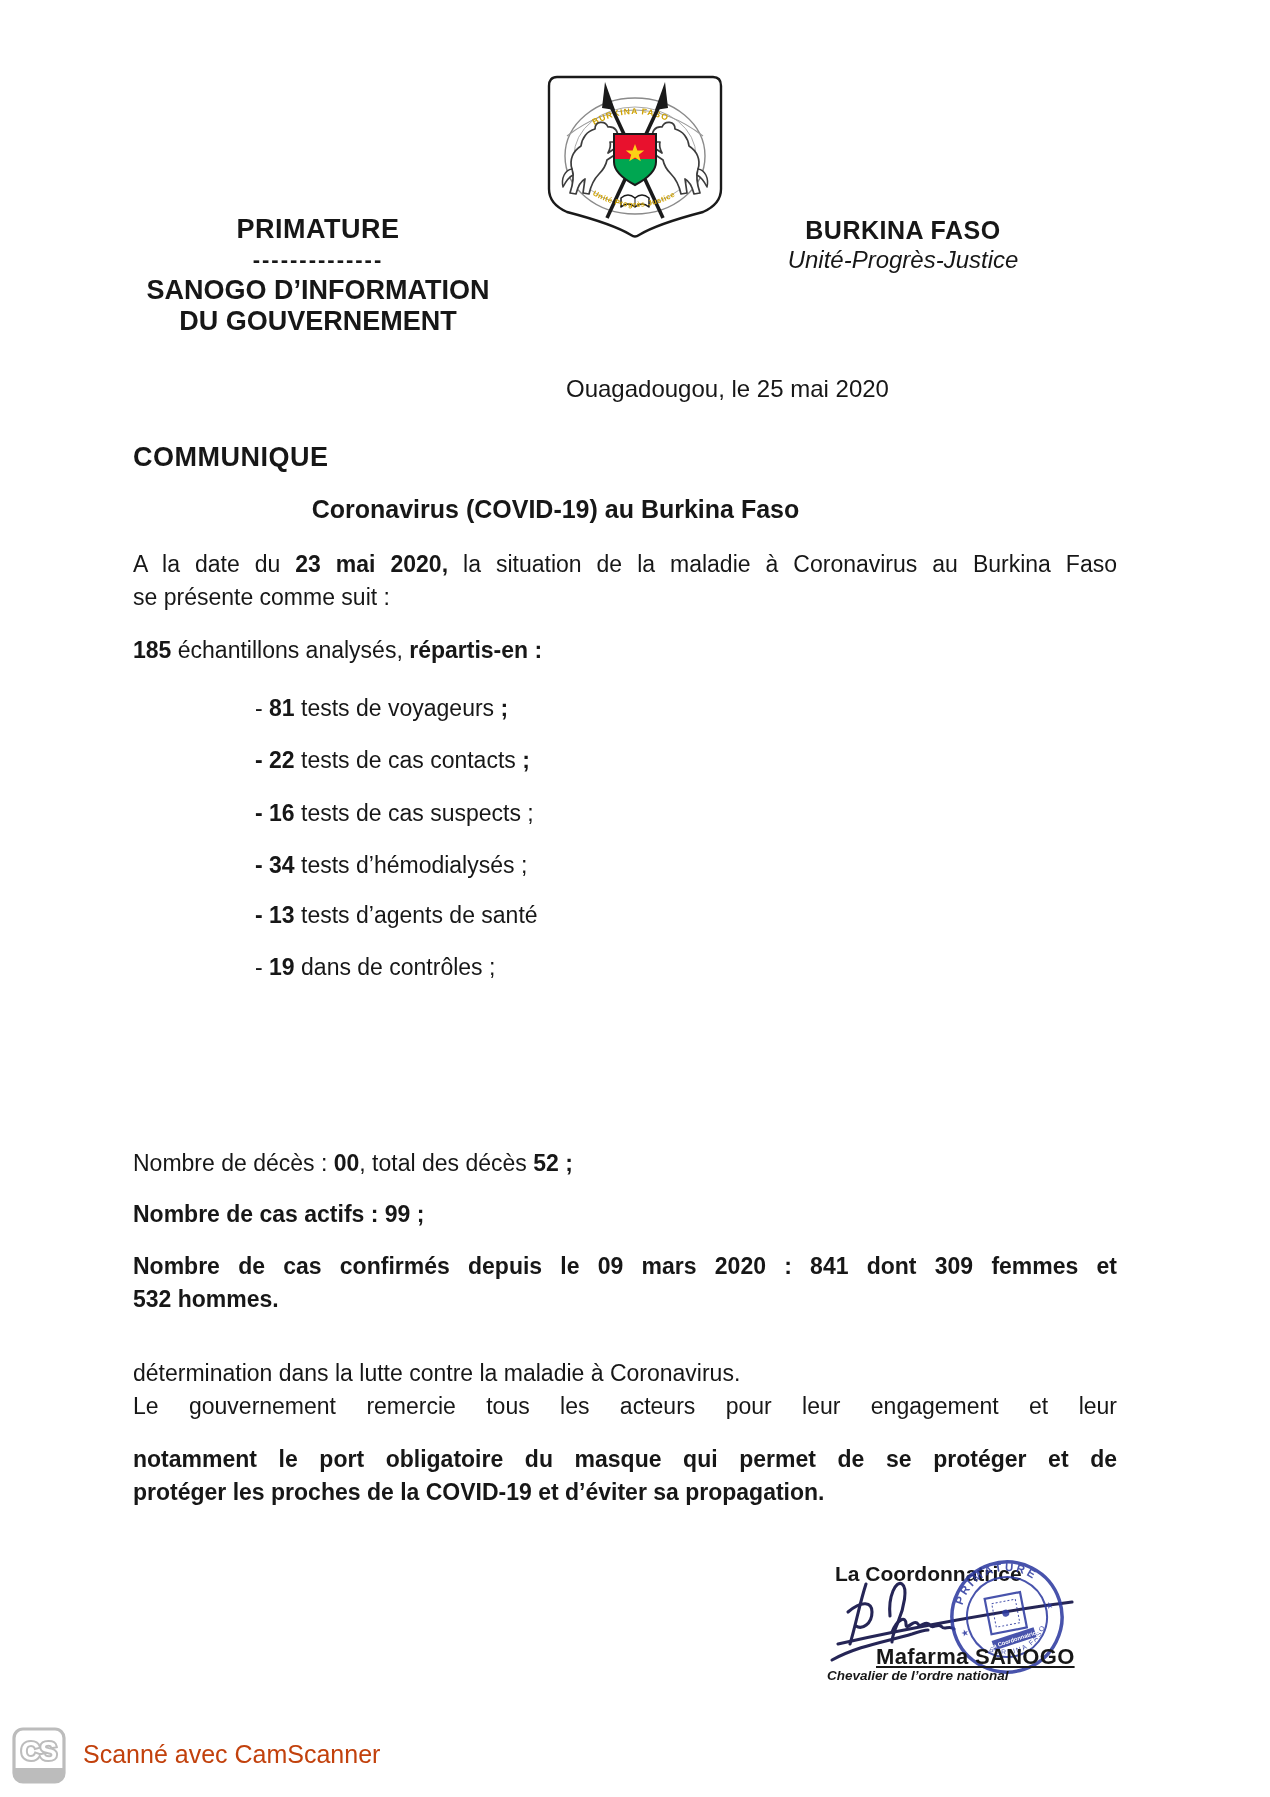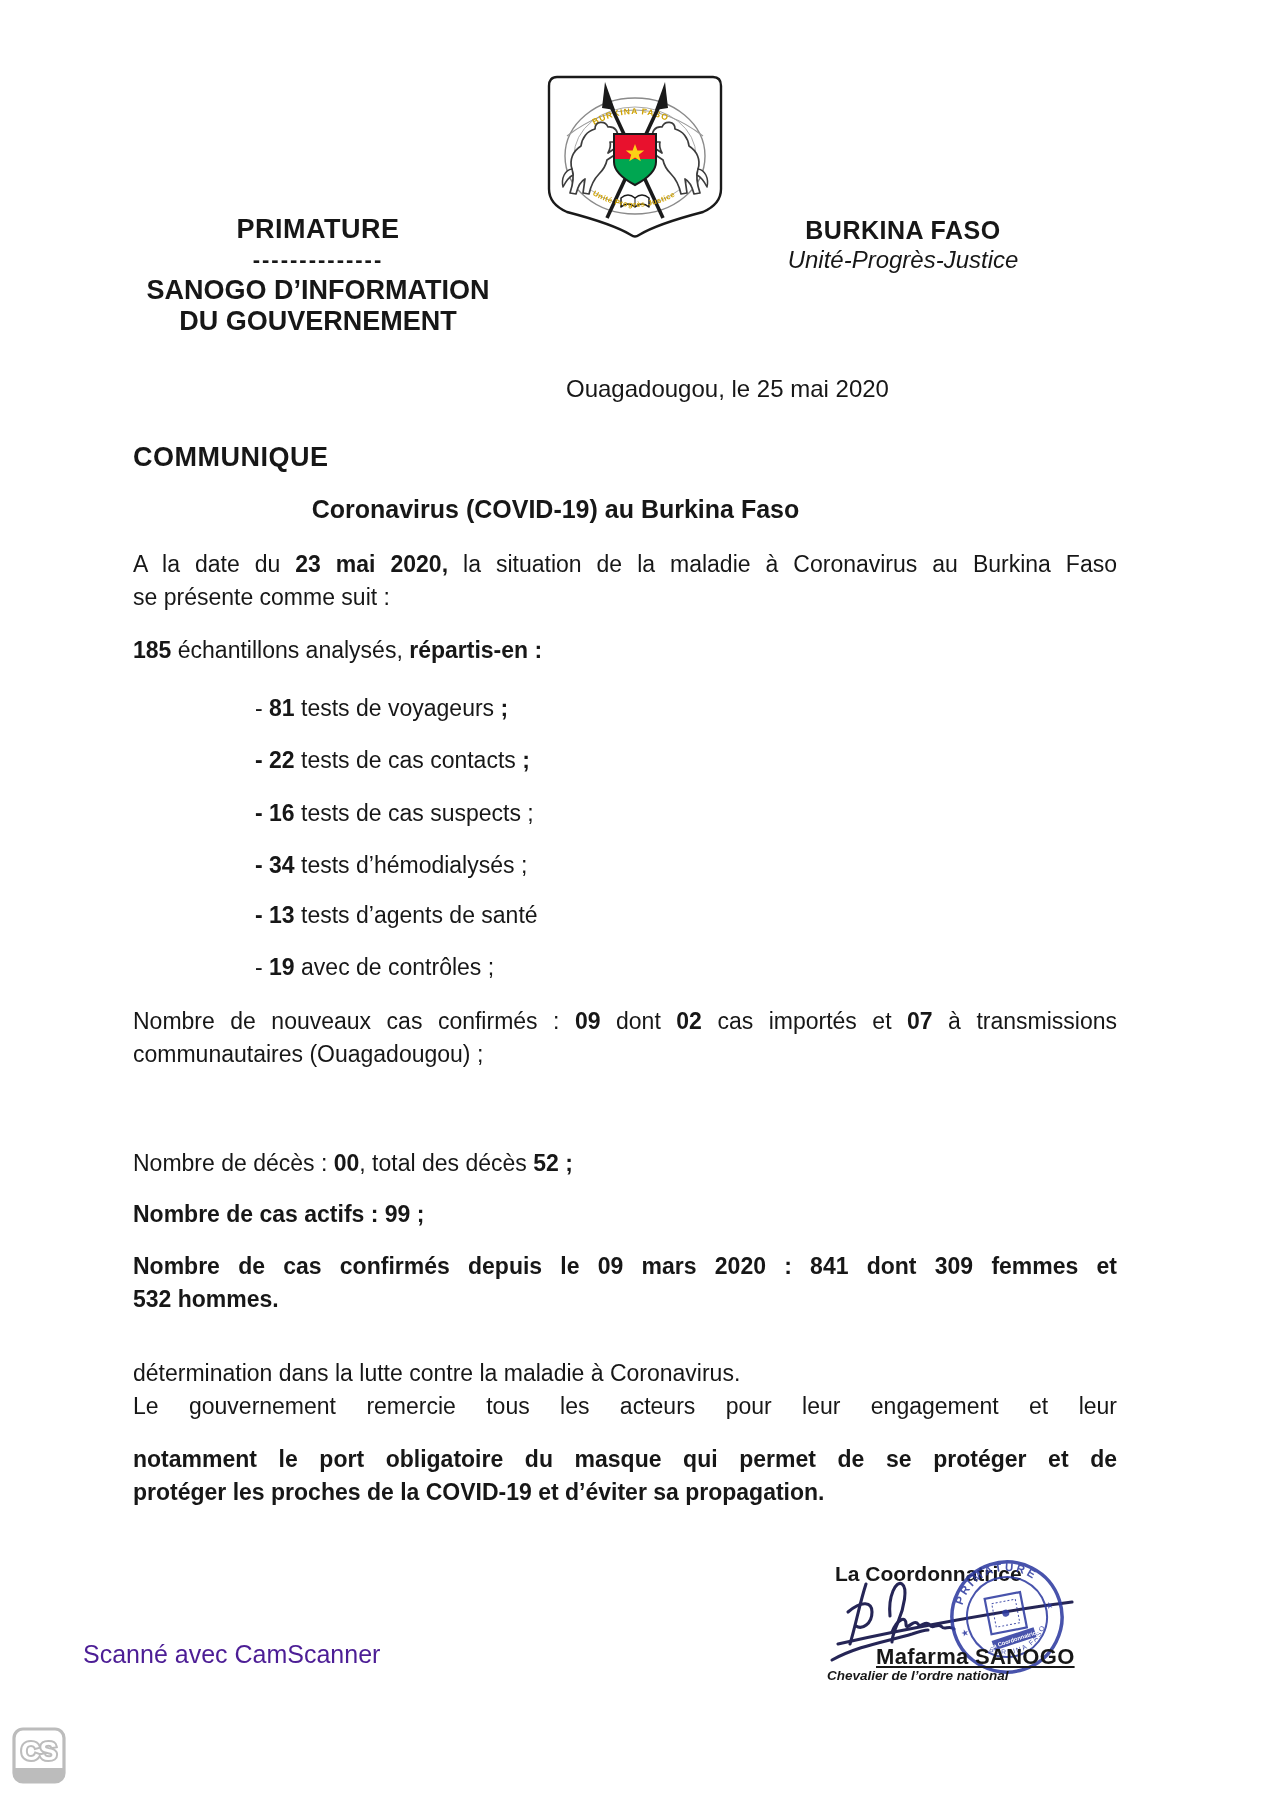--- a/index.html
+++ b/index.html
@@ -35,21 +35,21 @@
   .pp6{top:1250px}.pp7{top:1357px}.pp8{top:1443px}
   
   .sig-role{left:835px; top:1562px; font-size:21px; font-weight:700;}
   .sig-name{left:835px; top:1644px; font-size:22px; font-weight:700;
             text-decoration:underline; letter-spacing:.3px;margin-left:41px;}
   .sig-honor{left:827px; top:1668px; font-size:13.5px; font-weight:700; font-style:italic;}
   .sig-svg{left:828px; top:1572px;}
   .stamp{left:946px; top:1556px;}
   
   .cs-logo{left:12px; top:1727px;}
-  .cs-caption{left:83px; top:1640px; font-size:25px; color:#4c1d95;}
+  .cs-caption{left:83px; top:1740px; font-size:25px; color:#c2410c;}
   .crest{left:545px; top:74px;}
 </style>
 </head>
 <body>
 
 <div class="page">
 
   <svg class="abs crest" width="180" height="164" viewBox="0 0 180 164">
     <path d="M12,3 H168 Q176,3 176,12 V115 Q176,130 158,138 Q112,150 94,161 Q90,164 86,161 Q68,150 22,138 Q4,130 4,115 V12 Q4,3 12,3 Z" fill="#ffffff" stroke="#1a1a1a" stroke-width="2.4"></path>
     <ellipse cx="90" cy="82" rx="70" ry="58" fill="none" stroke="#8a8a8a" stroke-width="1.4"></ellipse>
@@ -118,25 +118,21 @@
   <div class="abs para li pli2">
       <div class="ln"><span class="b">- 16</span><span> tests de cas suspects ;</span></div>
     </div>
   <div class="abs para li pli3">
       <div class="ln"><span class="b">- 34</span><span> tests d’hémodialysés ;</span></div>
     </div>
   <div class="abs para li pli4">
       <div class="ln"><span class="b">- 13</span><span> tests d’agents de santé</span></div>
     </div>
   <div class="abs para li pli5">
-      <div class="ln"><span>- </span><span class="b">19</span><span> avec de contrôles ;</span></div>
-    </div>
-  <div class="abs para pp2">
-      <div class="ln just"><span>Nombre de nouveaux cas confirmés : </span><span class="b">09</span><span> dont </span><span class="b">02</span><span> cas importés et </span><span class="b">07</span><span> à transmissions</span></div>
-      <div class="ln"><span>communautaires (Ouagadougou) ;</span></div>
+      <div class="ln"><span>- </span><span class="b">19</span><span> dans de contrôles ;</span></div>
     </div>
   <div class="abs para pp4">
       <div class="ln"><span>Nombre de décès : </span><span class="b">00</span><span>, total des décès </span><span class="b">52 ;</span></div>
     </div>
   <div class="abs para pp5">
       <div class="ln"><span class="b">Nombre de cas actifs : 99 ;</span></div>
     </div>
   <div class="abs para pp6">
       <div class="ln just"><span class="b">Nombre de cas confirmés depuis le 09 mars 2020 : 841 dont 309 femmes et</span></div>
       <div class="ln"><span class="b">532 hommes.</span></div>

